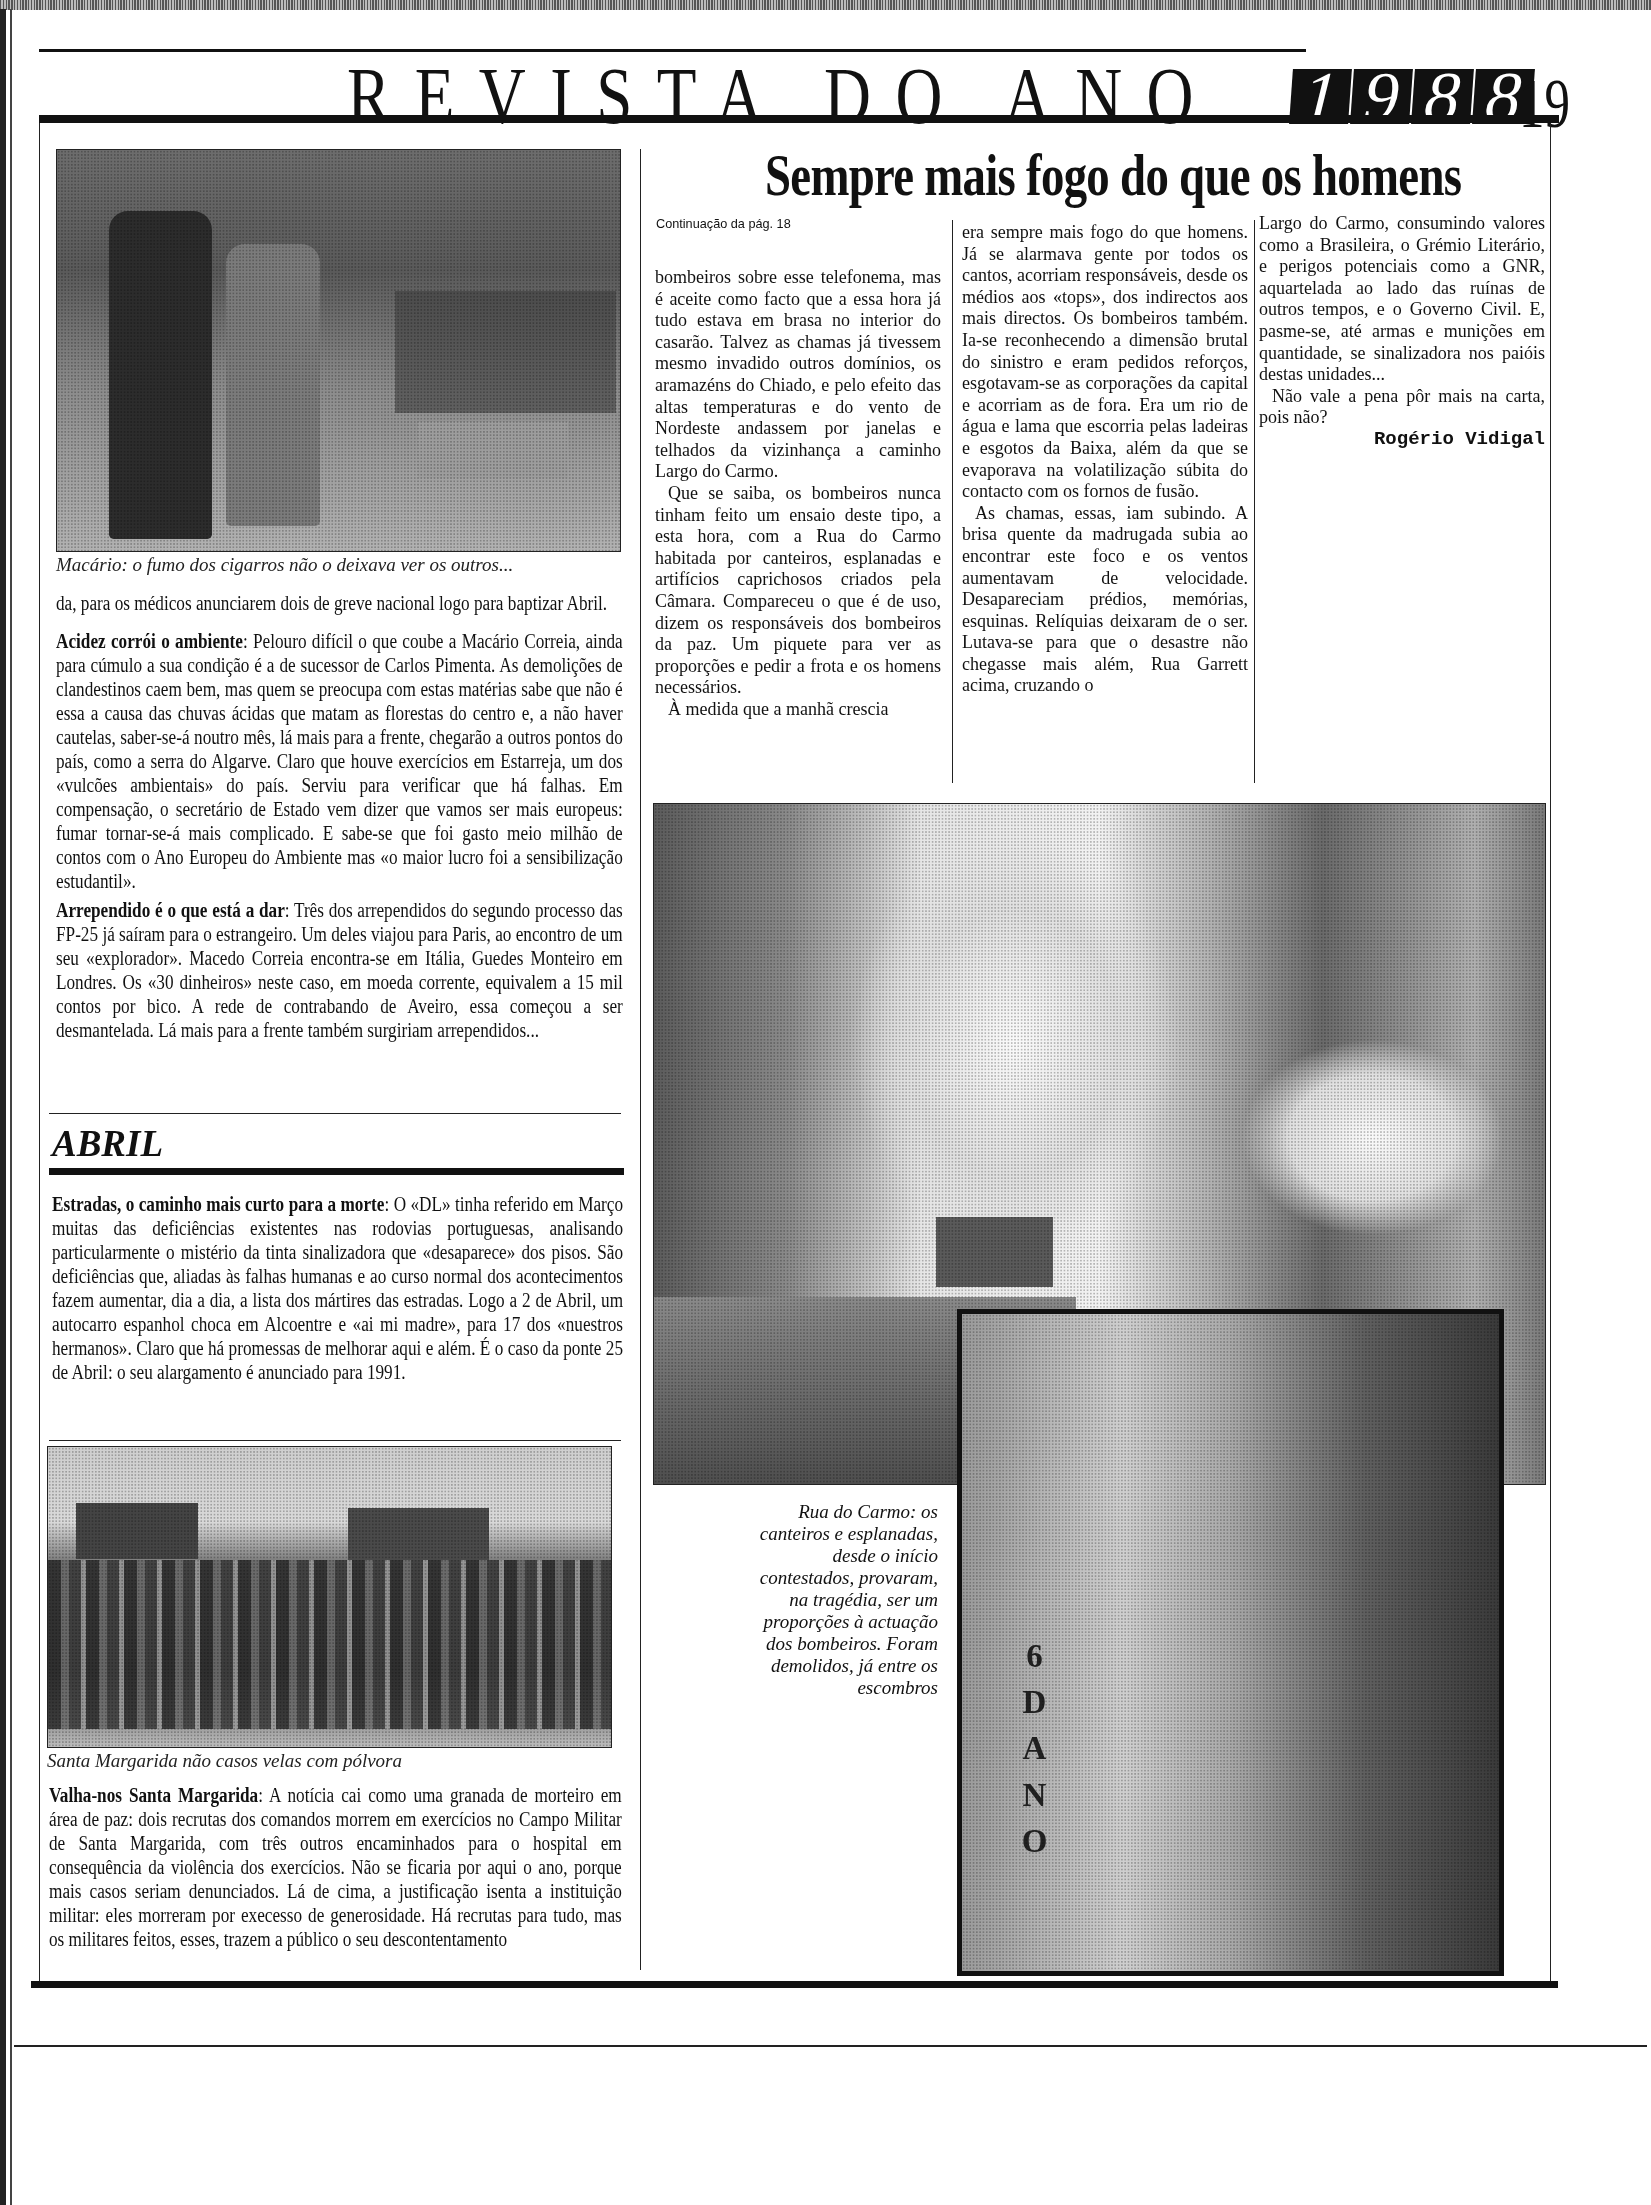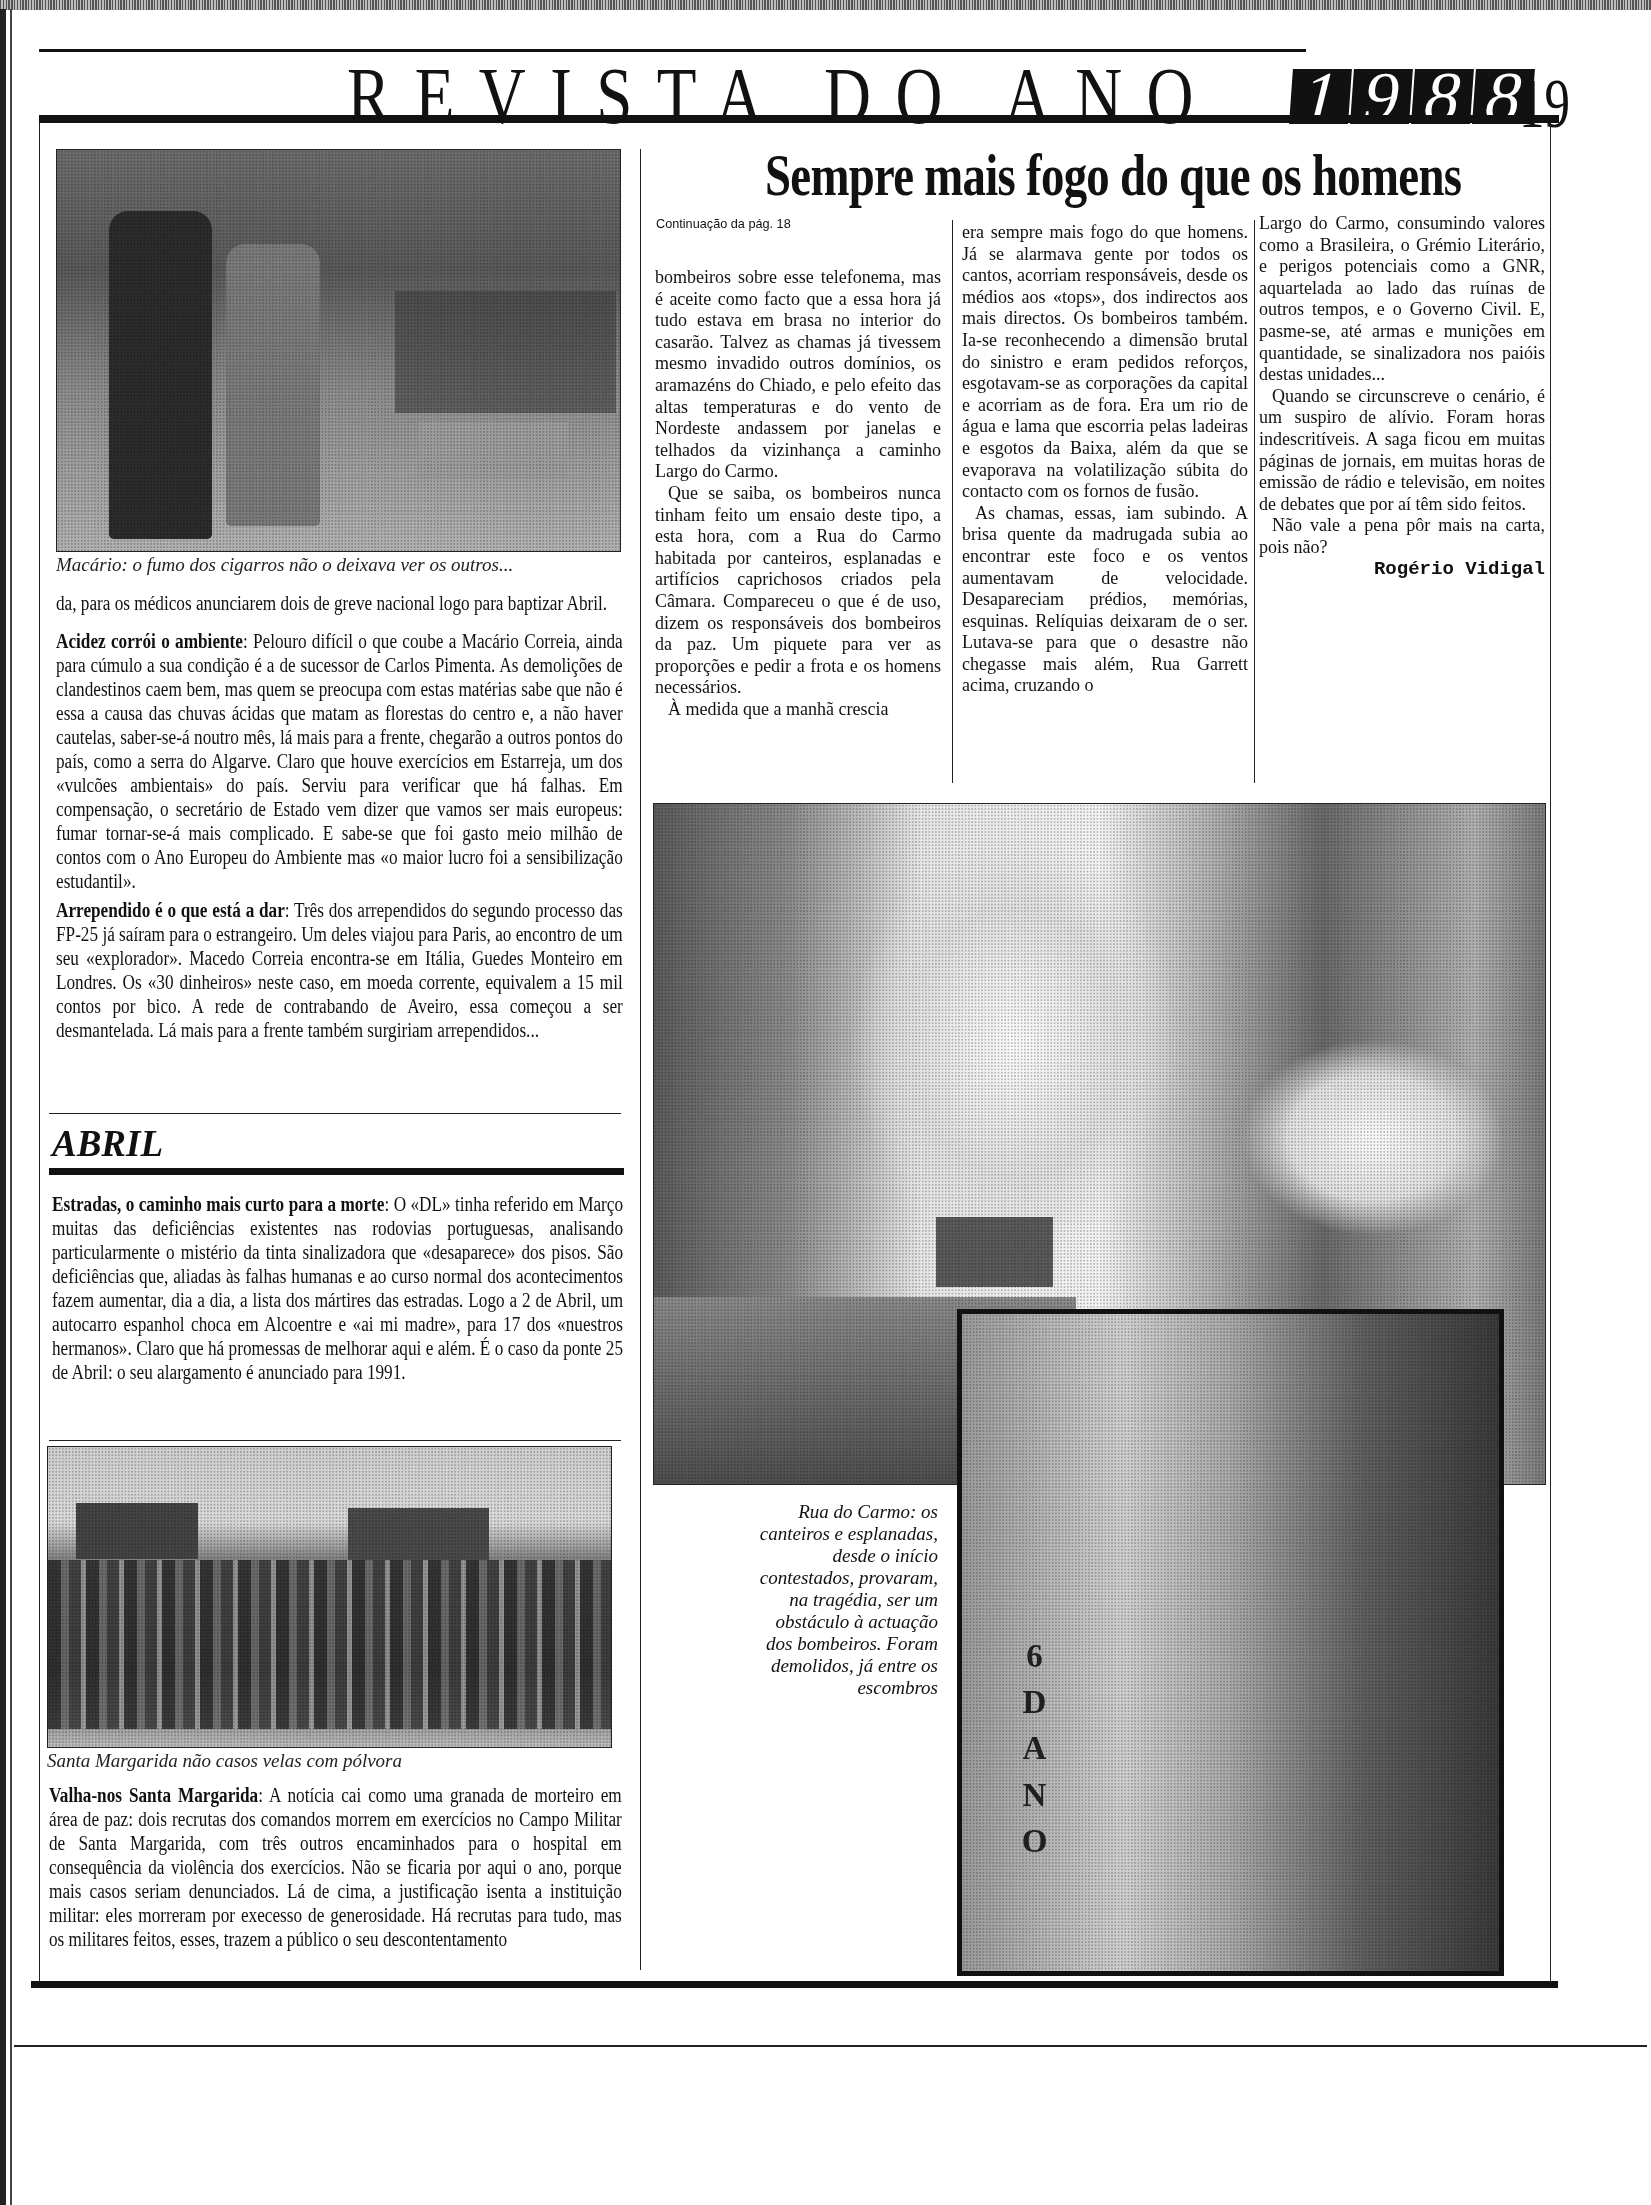--- a/index.html
+++ b/index.html
@@ -113,21 +113,20 @@
 <div class="abs coldiv" style="left:952px;top:220px;height:563px;width:0.9px;"></div>
 
 <div class="abs col" style="left:962px;top:222px;width:286px;">
   <p>era sempre mais fogo do que homens. Já se alarmava gente por todos os cantos, acorriam responsáveis, desde os médios aos «tops», dos indirectos aos mais directos. Os bombeiros também. Ia-se reconhecendo a dimensão brutal do sinistro e eram pedidos reforços, esgotavam-se as corporações da capital e acorriam as de fora. Era um rio de água e lama que escorria pelas ladeiras e esgotos da Baixa, além da que se evaporava na volatilização súbita do contacto com os fornos de fusão.</p>
   <p class="ind">As chamas, essas, iam subindo. A brisa quente da madrugada subia ao encontrar este foco e os ventos aumentavam de velocidade. Desapareciam prédios, memórias, esquinas. Relíquias deixaram de o ser. Lutava-se para que o desastre não chegasse mais além, Rua Garrett acima, cruzando o</p>
 </div>
 <div class="abs coldiv" style="left:1254px;top:220px;height:563px;width:0.9px;"></div>
 
 <div class="abs col" style="left:1259px;top:213px;width:286px;">
   <p>Largo do Carmo, consumindo valores como a Brasileira, o Grémio Literário, e perigos potenciais como a GNR, aquartelada ao lado das ruínas de outros tempos, e o Governo Civil. E, pasme-se, até armas e munições em quantidade, se sinalizadora nos paióis destas unidades...</p>
-  <p class="ind">Quando se circunscreve o cenário, é um suspiro de alívio. Foram horas indescritíveis. A saga ficou em muitas páginas de jornais, em muitas horas de emissão de rádio e televisão, em noites de debates que por aí têm sido feitos.</p>
   <p class="ind">Não vale a pena pôr mais na carta, pois não?</p>
   <div class="byline">Rogério Vidigal</div>
 </div>
 
 <div class="abs photo ph3" style="left:653px;top:803px;width:891px;height:680px;border:0.9px solid #222;" title="Rua do Carmo street in smoke after the fire, rubble in foreground">
   <div class="smoke" style="left:197px;top:28px;width:328px;height:422px;"></div>
   <div class="smoke" style="left:587px;top:235px;width:263px;height:197px;"></div>
   <div class="abs" style="left:282px;top:413px;width:117px;height:70px;background:#5a5a5a;"></div>
   <div class="rubble" style="left:0;top:493px;width:422px;height:188px;"></div>
   <div class="halfdots"></div>
@@ -137,14 +136,14 @@
   <div class="sign" style="left:56px;top:319px;">
     <div>6</div>
     <div>D</div>
     <div>A</div>
     <div>N</div>
     <div>O</div>
   </div>
   <div class="halfdots"></div>
 </div>
 
-<div class="abs rua-caption" style="left:755px;top:1501px;width:183px;">Rua do Carmo: os canteiros e esplanadas, desde o início contestados, provaram, na tragédia, ser um obstáculo à actuação dos bombeiros. Foram demolidos, já entre os escombros</div>
+<div class="abs rua-caption" style="left:755px;top:1501px;width:183px;">Rua do Carmo: os canteiros e esplanadas, desde o início contestados, provaram, na tragédia, ser um proporções à actuação dos bombeiros. Foram demolidos, já entre os escombros</div>
 
 
 </body></html>

